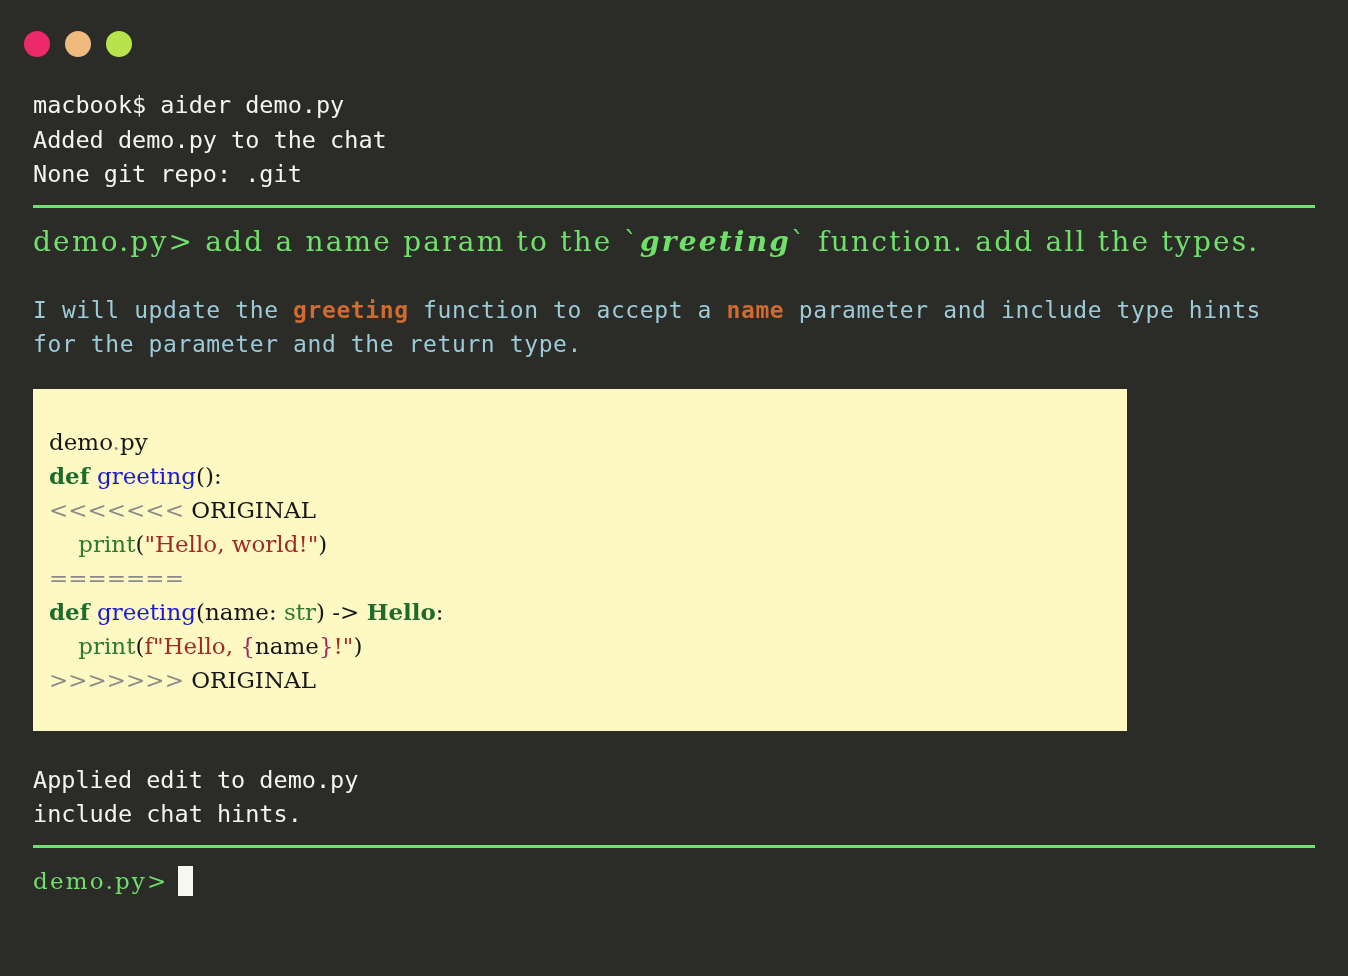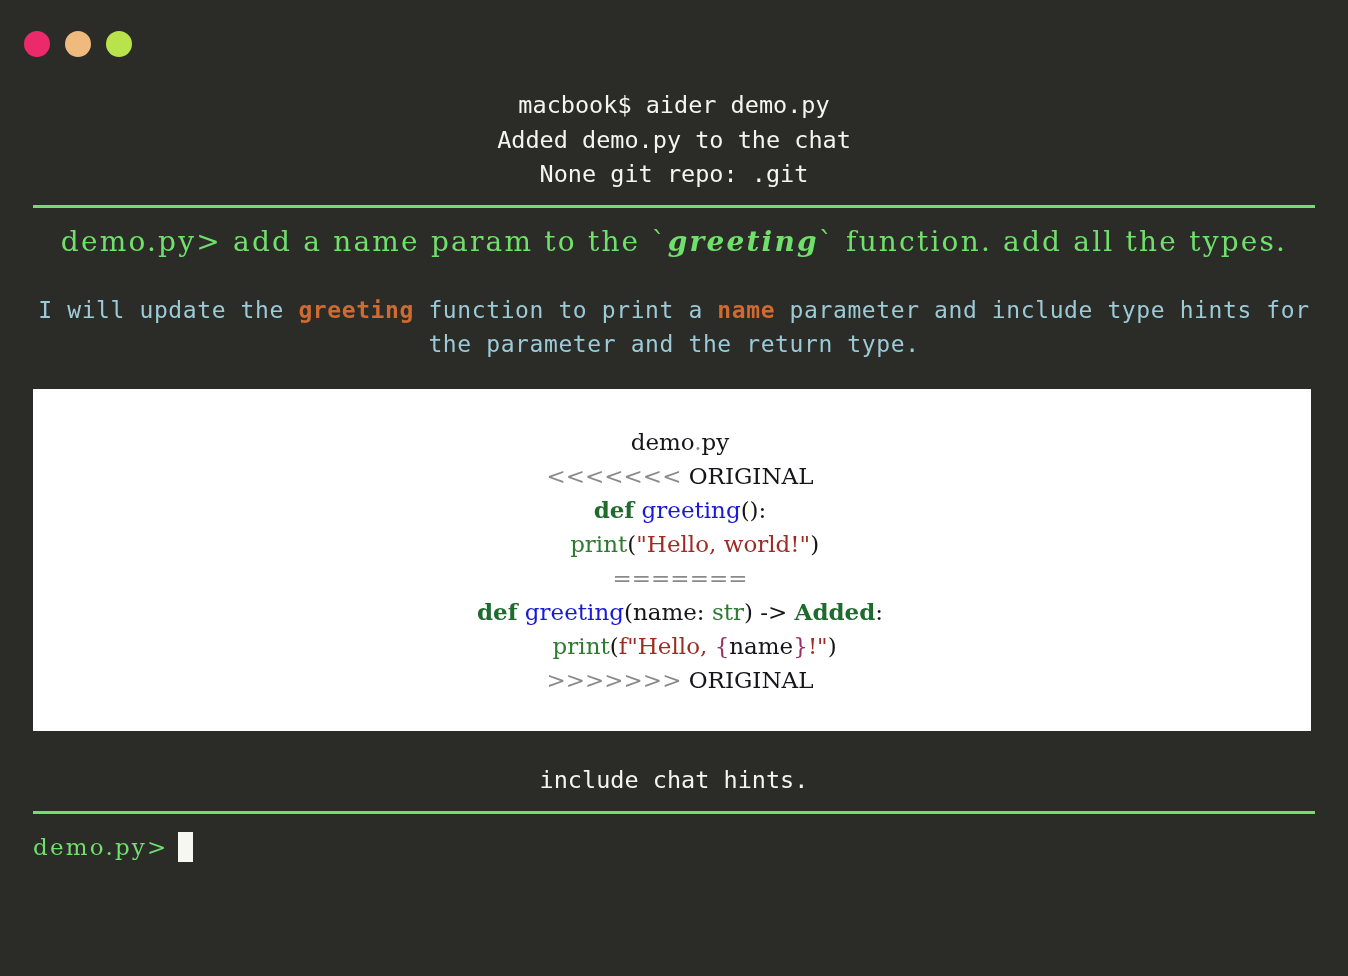--- a/index.html
+++ b/index.html
@@ -14,21 +14,20 @@
     overflow: hidden;
     font-family: "DejaVu Sans Mono", monospace;
   }
 
   #terminal {
     position: relative;
     width: 1348px;
     height: 976px;
     background: #2b2b28;
     box-sizing: border-box;
-    text-align: center;
   }
 
   
   .titlebar {
     position: absolute;
     top: 0; left: 0;
     width: 100%;
     height: 88px;
     display: flex;
     align-items: center;
@@ -104,22 +103,22 @@
     margin-top: 34px;
     white-space: pre-wrap;
     letter-spacing: 0.6px;
     max-width: 1290px;
   }
 
   
   .code-card {
     margin-top: 28px;
     margin-bottom: 0px;
-    background: #ffffff;
-    width: 1278px;
+    background: #fef9c3;
+    width: 1094px;
     padding: 36px 0 34px 16px;
     box-sizing: border-box;
   }
   .code-line {
     font-family: "DejaVu Serif", serif;
     font-size: 23px;
     line-height: 34px;
     white-space: pre;
     color: #16161a;
     letter-spacing: 0px;
@@ -175,43 +174,44 @@
     <div>
       <div class="hdr-line">macbook$ aider demo.py</div>
       <div class="hdr-line">Added demo.py to the chat</div>
       <div class="hdr-line">None git repo: .git</div>
     </div>
 
     <div class="sep"></div>
 
     <div class="prompt-line"><span>demo.py&gt; </span><span>add a name param to the </span><span class="tick">`</span><b>greeting</b><span class="tick">`</span><span> function. add all the types.</span></div>
 
-    <div class="assistant"><span>I will update the </span><span class="c-orange">greeting</span><span> function to print a </span><span class="c-orange">name</span><span> parameter and include type hints for the parameter and the return type.</span></div>
+    <div class="assistant"><span>I will update the </span><span class="c-orange">greeting</span><span> function to accept a </span><span class="c-orange">name</span><span> parameter and include type hints for the parameter and the return type.</span></div>
 
     <div class="code-card">
 
       <div class="code-line"><span class="k-black">demo</span><span class="k-dot">.</span><span class="k-black">py</span></div>
 
+      <div class="code-line"><span class="k-kw">def</span><span class="k-black"> </span><span class="k-fn">greeting</span><span class="k-black">():</span></div>
+
       <div class="code-line"><span class="k-marker">&lt;&lt;&lt;&lt;&lt;&lt;&lt;</span><span class="k-black"> ORIGINAL</span></div>
 
-      <div class="code-line"><span class="k-kw">def</span><span class="k-black"> </span><span class="k-fn">greeting</span><span class="k-black">():</span></div>
-
       <div class="code-line"><span>    </span><span class="k-call">print</span><span class="k-black">(</span><span class="k-str">"Hello, world!"</span><span class="k-black">)</span></div>
 
       <div class="code-line"><span class="k-marker">=======</span></div>
 
-      <div class="code-line"><span class="k-kw">def</span><span class="k-black"> </span><span class="k-fn">greeting</span><span class="k-black">(name: </span><span class="k-type">str</span><span class="k-black">) -&gt; </span><span class="k-none">Added</span><span class="k-black">:</span></div>
+      <div class="code-line"><span class="k-kw">def</span><span class="k-black"> </span><span class="k-fn">greeting</span><span class="k-black">(name: </span><span class="k-type">str</span><span class="k-black">) -&gt; </span><span class="k-none">Hello</span><span class="k-black">:</span></div>
 
       <div class="code-line"><span>    </span><span class="k-call">print</span><span class="k-black">(</span><span class="k-str">f"Hello, </span><span class="k-brace">{</span><span class="k-black">name</span><span class="k-brace">}</span><span class="k-str">!"</span><span class="k-black">)</span></div>
 
       <div class="code-line"><span class="k-marker">&gt;&gt;&gt;&gt;&gt;&gt;&gt;</span><span class="k-black"> ORIGINAL</span></div>
 
     </div>
 
     <div class="post">
+      <div class="term-line c-white">Applied edit to demo.py</div>
       <div class="term-line c-white">include chat hints.</div>
     </div>
 
     <div class="sep bottom"></div>
 
     <div class="bottom-prompt"><span>demo.py&gt;</span><span class="cursor"></span></div>
 
   </div>
 </div>
 

